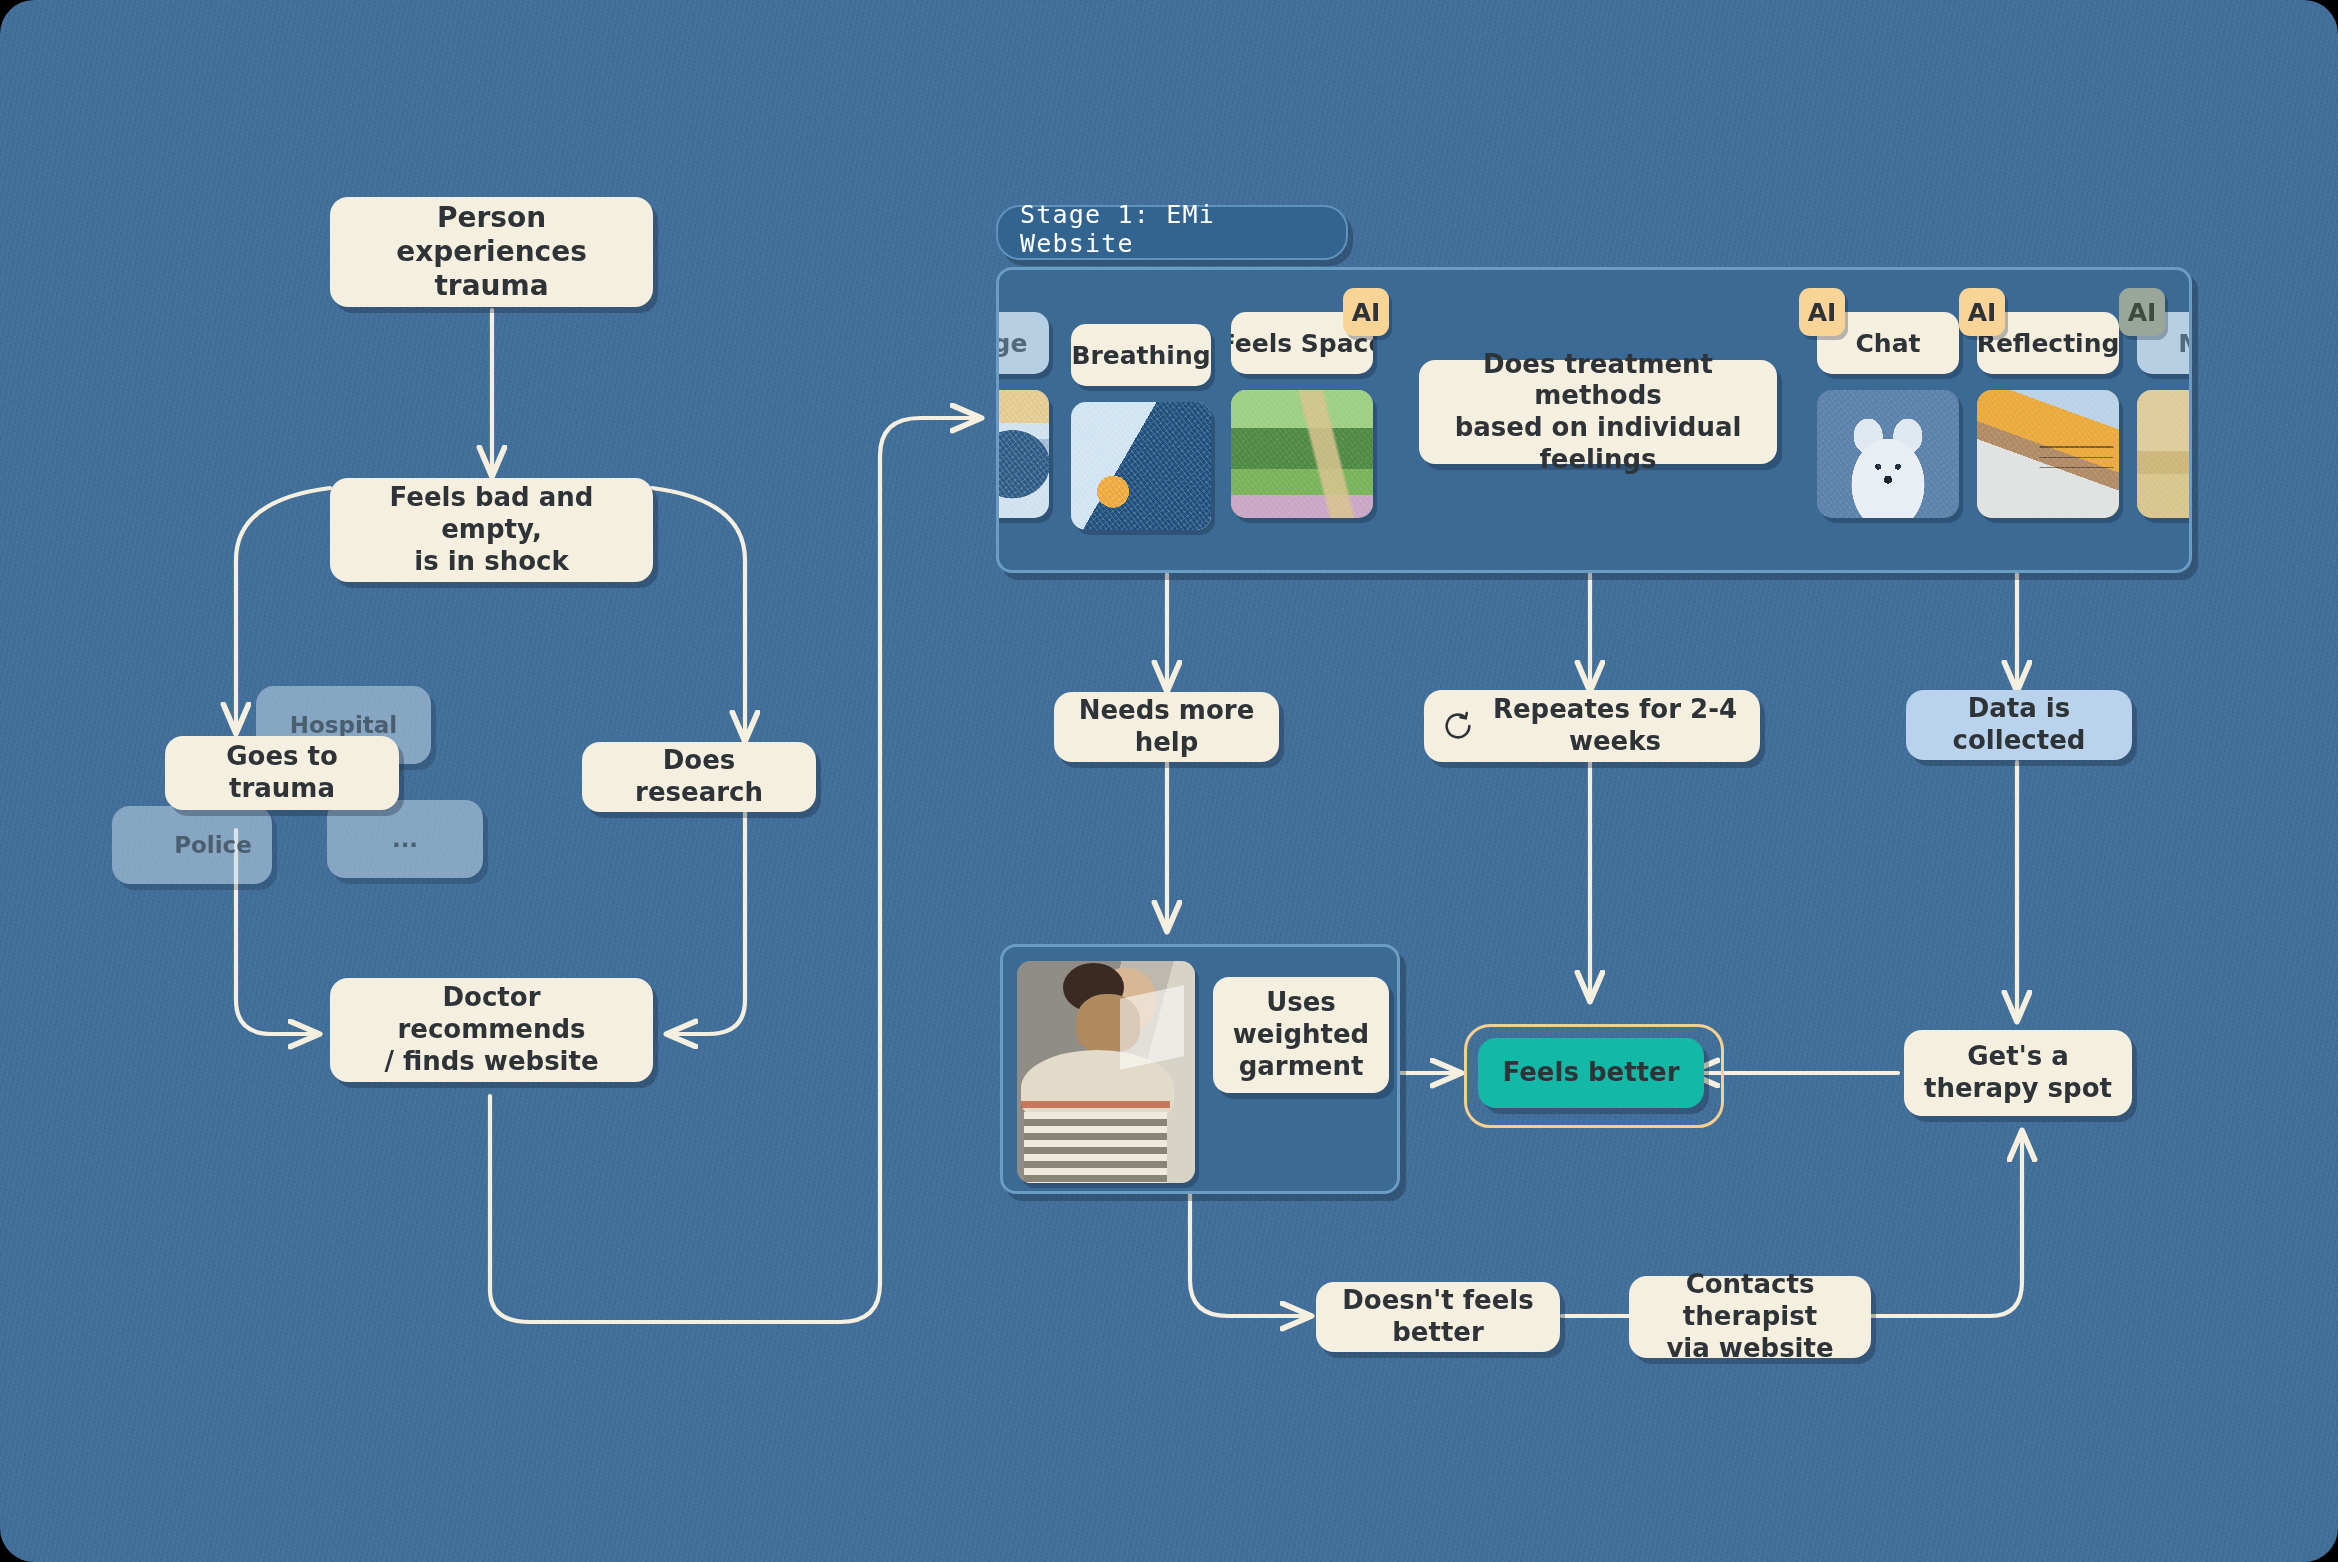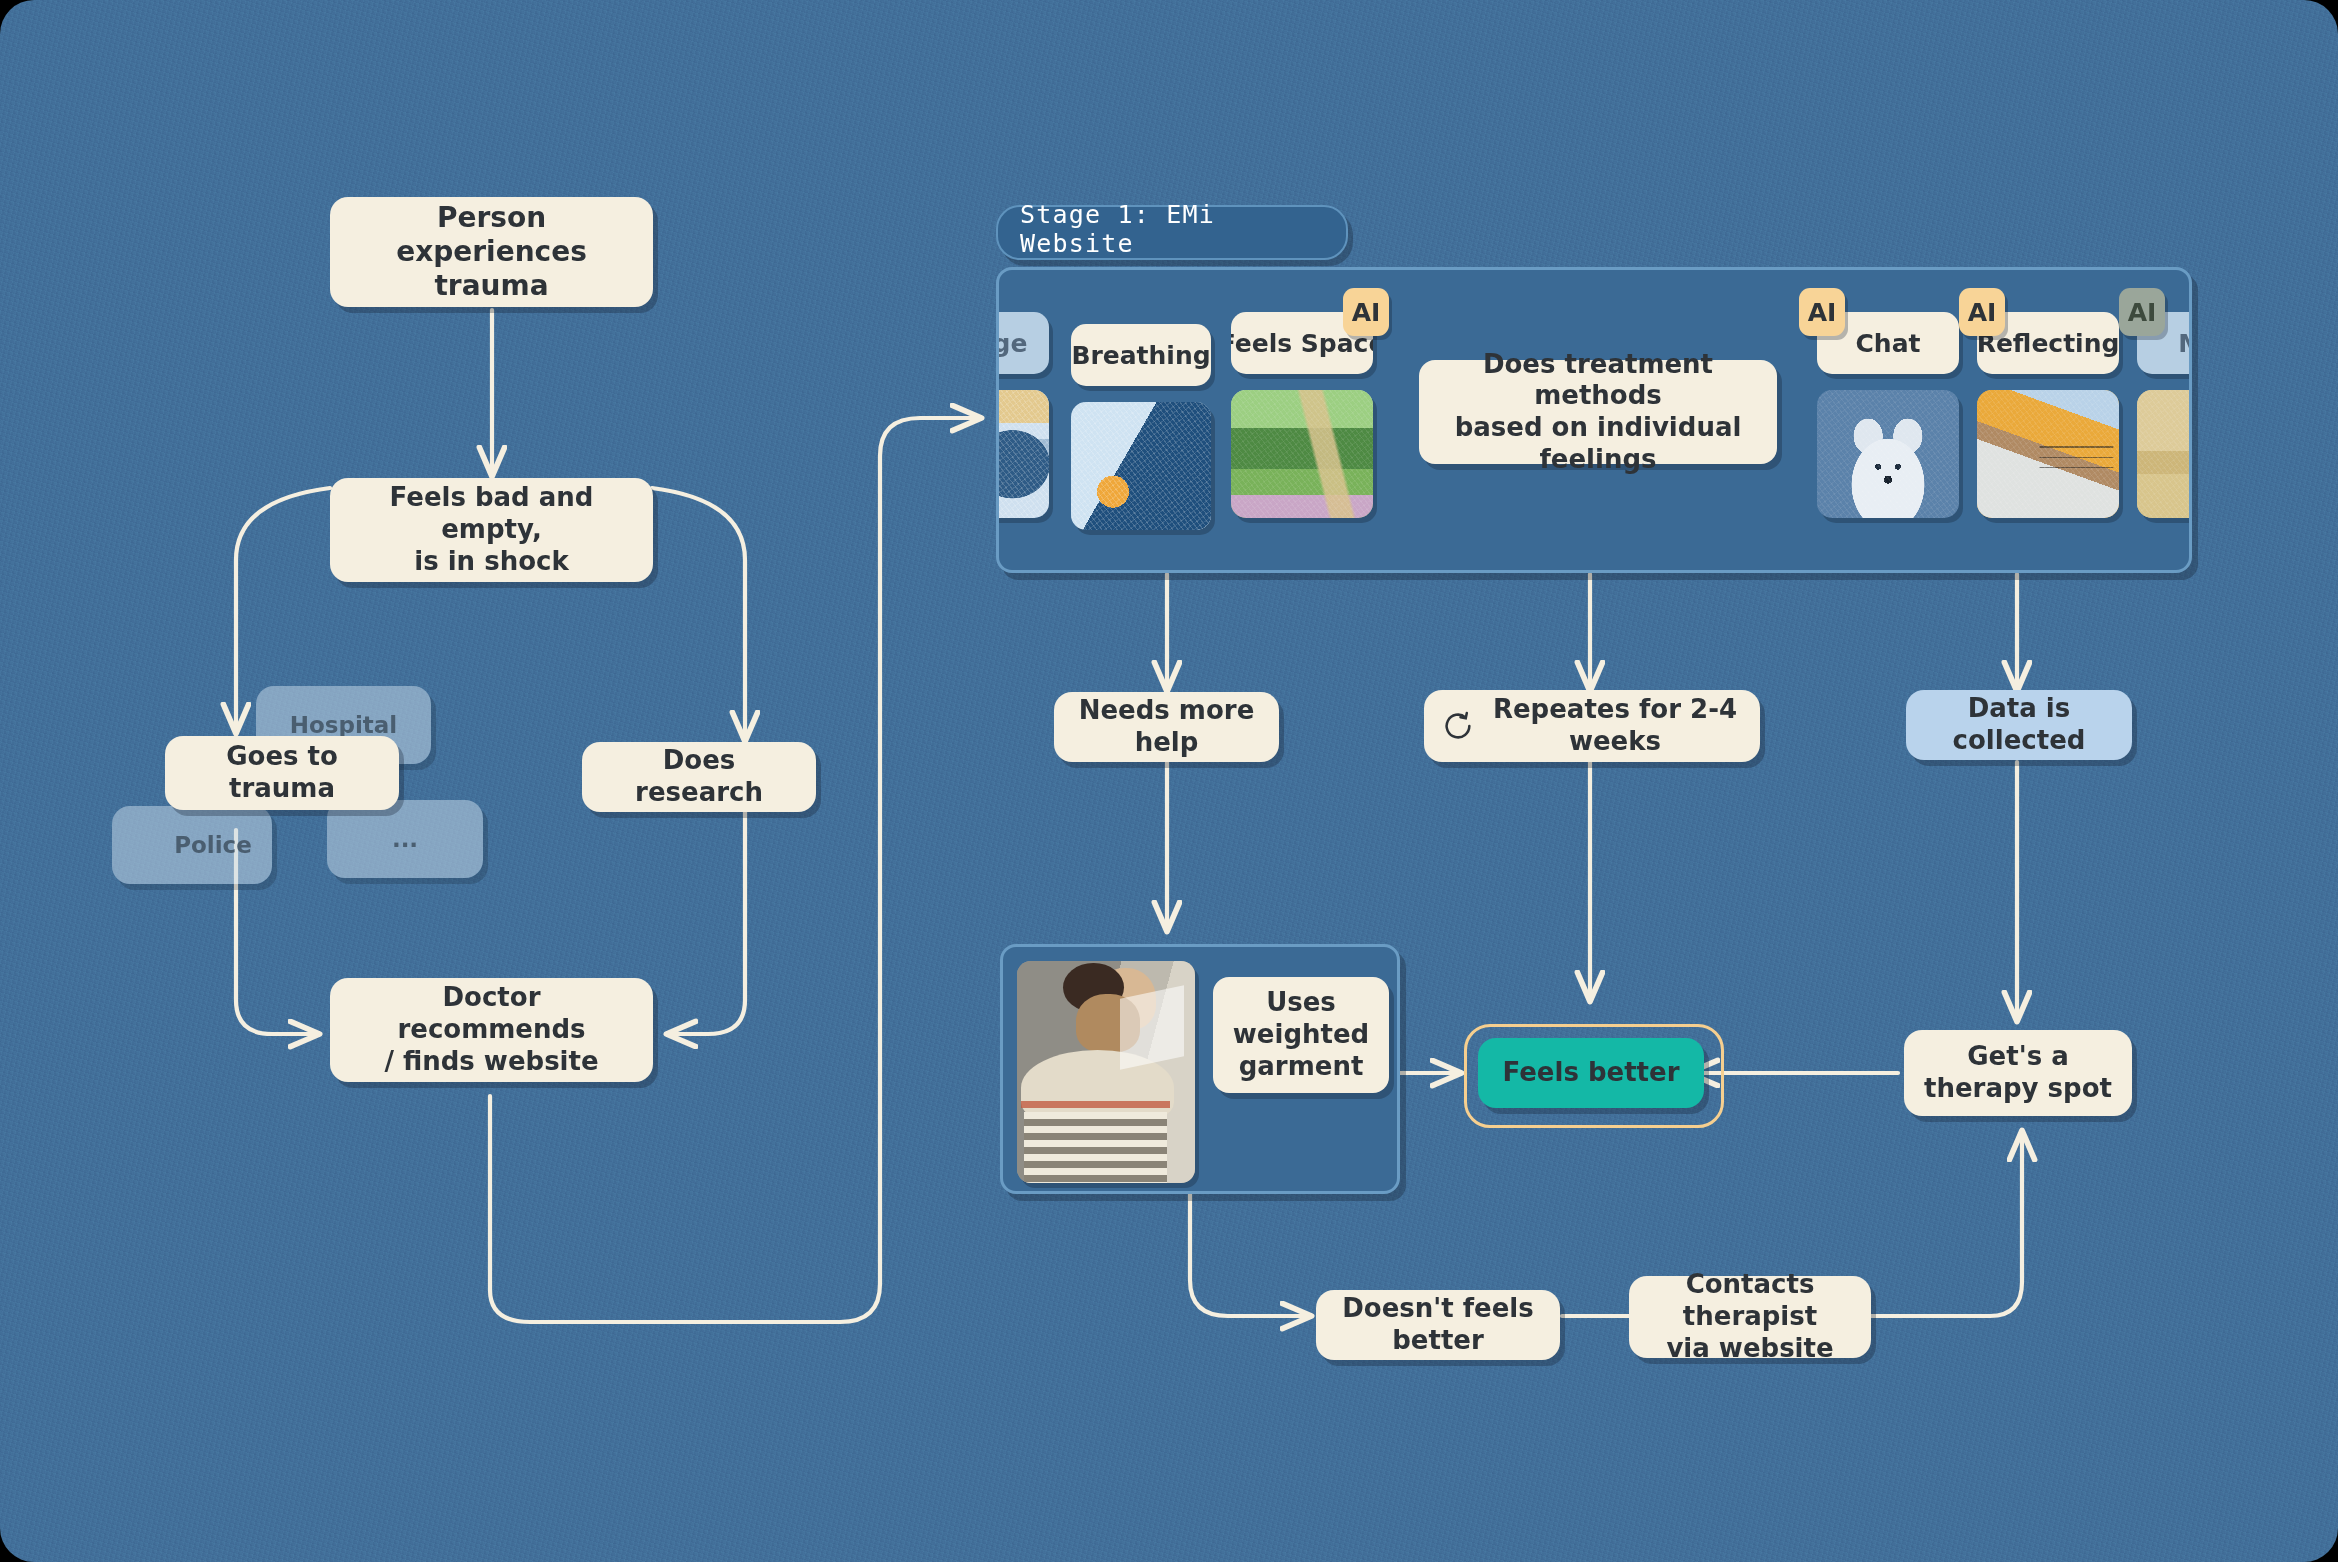--- a/index.html
+++ b/index.html
@@ -360,21 +360,21 @@
 
   <div class="sel-ring" style="left:1464px;top:1024px;width:254px;height:98px;"></div>
   <div class="node amber" style="left:1478px;top:1038px;width:226px;height:70px;font-size:26px;">
     <span>Feels better</span>
   </div>
 
   <div class="node" style="left:1904px;top:1030px;width:228px;height:86px;font-size:26px;">
     <span>Get's a<br>therapy spot</span>
   </div>
 
-  <div class="node" style="left:1316px;top:1282px;width:244px;height:70px;font-size:26px;margin-top:8px;">
+  <div class="node" style="left:1316px;top:1282px;width:244px;height:70px;font-size:26px;">
     <span>Doesn't feels better</span>
   </div>
 
   <div class="node" style="left:1629px;top:1276px;width:242px;height:82px;font-size:26px;">
     <span>Contacts therapist<br>via website</span>
   </div>
 
 </div>
 
 </body></html>

